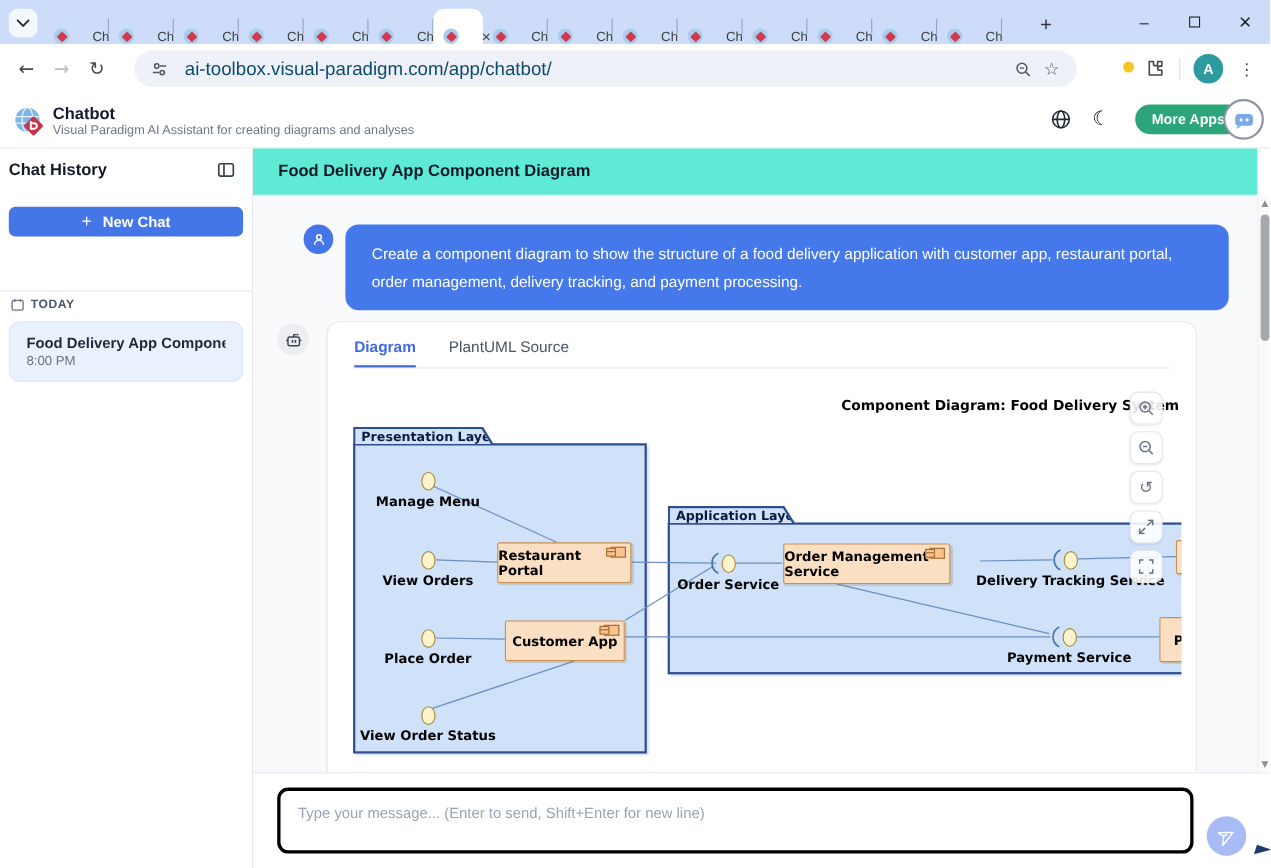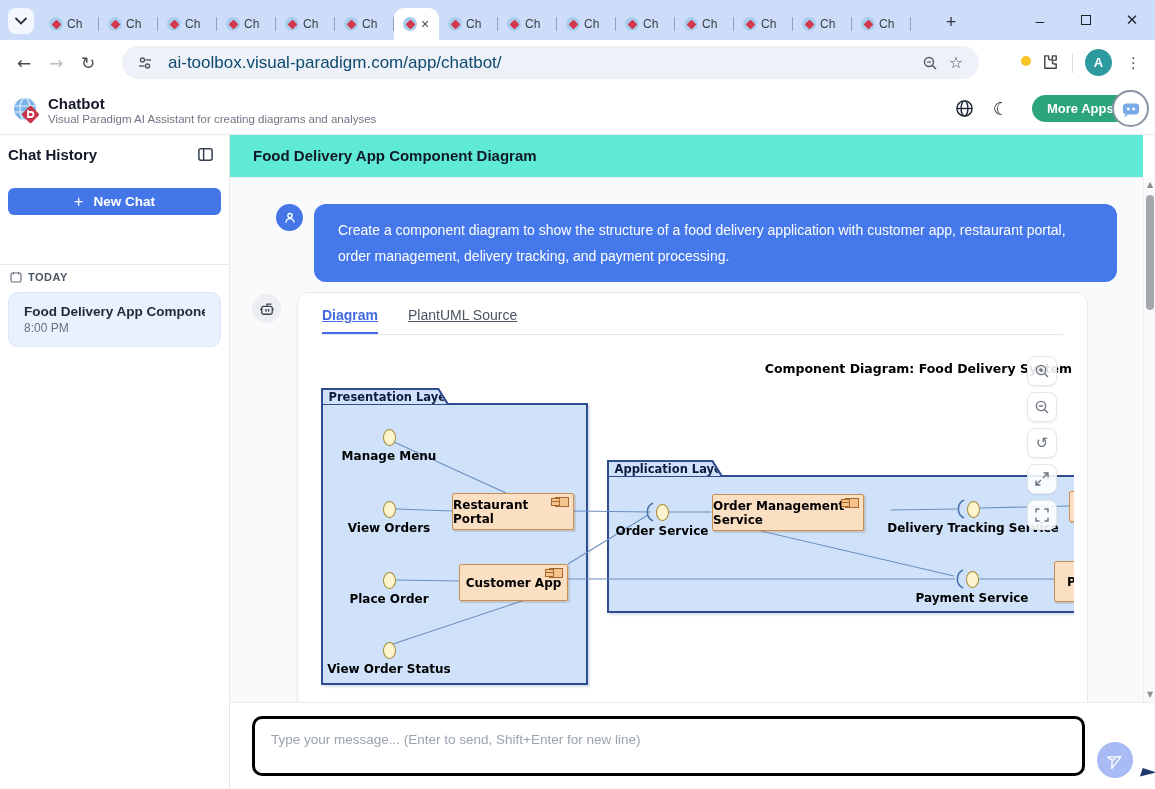--- a/index.html
+++ b/index.html
@@ -4,21 +4,21 @@
 <style>
   * { margin:0; padding:0; box-sizing:border-box; }
   html,body { width:1155px; height:789px; overflow:hidden; }
   body { font-family:"Liberation Sans", sans-serif; color:#202124; }
   #app { position:relative; width:1155px; height:789px; background:#fff; overflow:hidden; }
 
   
   .tabstrip { position:absolute; left:0; top:0; width:1155px; height:40px; background:#cdddf9; display:flex; align-items:flex-end; }
   .tab-search { position:absolute; left:8px; top:8px; width:26px; height:26px; border-radius:8px; background:#f3f7fe; display:flex; align-items:center; justify-content:center; }
   #tabs { position:absolute; left:40px; top:8px; height:32px; display:flex; align-items:center; }
-  .btab { width:59px; height:32px; display:flex; align-items:center; padding-left:9px; gap:4px; position:relative; cursor:pointer; }
+  .btab { width:59px; height:32px; display:flex; align-items:flex-end; padding-left:9px; gap:21px; position:relative; cursor:pointer; }
   .btab:not(.active)::after { content:""; position:absolute; right:0; top:9px; height:14px; width:1px; background:#8fa3c9; }
   .btab.active { width:45px; background:#fff; border-radius:10px 10px 0 0; }
   .btab.active::after { display:none; }
   .favicon { width:14px; height:14px; border-radius:50%; background:#a9cdec; position:relative; flex:none; }
   .favicon::after { content:""; position:absolute; left:4px; top:4px; width:7px; height:7px; background:#d3394e; transform:rotate(45deg); border-radius:1px; }
   .tlabel { font-size:12px; color:#3c4043; }
   .tclose { font-size:14px; color:#444; line-height:1; }
   .newtab-btn { position:absolute; left:938px; top:9px; width:26px; height:26px; border-radius:50%; font-size:18px; color:#30343b; display:flex; align-items:center; justify-content:center; }
   .wctl { position:absolute; top:0; height:40px; width:46px; display:flex; align-items:center; justify-content:center; color:#1d2228; font-size:15px; }
   .wctl .sq { width:10px; height:10px; border:1.2px solid #1d2228; }
@@ -62,21 +62,21 @@
 
   
   .title-row { position:absolute; left:230px; top:135px; width:913px; height:43px; background:#5eead4; border-bottom:1px solid #e9ecef; }
   .main-title { position:absolute; left:23px; top:12px; font-size:15px; font-weight:bold; color:#111827; }
   .scrollarea { position:absolute; left:230px; top:178px; width:913px; height:524px; background:#f8fafc; overflow:hidden; }
   .uavatar { position:absolute; left:46px; top:26px; width:27px; height:27px; border-radius:50%; background:#4476e8; display:flex; align-items:center; justify-content:center; }
   .bubble { position:absolute; left:84px; top:26px; width:803px; background:#4578ea; border-radius:12px; color:#fff; font-size:14px; line-height:26px; padding:13px 24px; }
   .aavatar { position:absolute; left:22px; top:116px; width:29px; height:29px; border-radius:50%; background:#eceef1; display:flex; align-items:center; justify-content:center; }
   .dcard { position:absolute; left:67px; top:114px; width:791px; height:600px; background:#fff; border:1px solid #e8eaee; border-radius:12px; box-shadow:0 1px 2px rgba(16,24,40,.04); }
   .dtabs { position:absolute; left:24px; top:14px; right:24px; height:28px; border-bottom:1px solid #e5e7eb; display:flex; gap:30px; }
-  .dtab { font-size:14px; color:#4b5563; cursor:pointer; padding-bottom:10px;text-decoration:underline; }
+  .dtab { font-size:14px; color:#4b5563; cursor:pointer; padding-bottom:10px; }
   .dtab.active { color:#4169e1; font-weight:bold; border-bottom:2px solid #4169e1; }
 
   
   #canvas { position:absolute; left:14px; top:58px; width:762px; height:500px; background:#fff; overflow:hidden; }
   .dg-title { position:absolute; top:10px; right:2px; font-family:"DejaVu Sans",sans-serif; font-size:12.5px; font-weight:bold; color:#000; white-space:nowrap; }
   .pkg-body { position:absolute; background:#cfe2fa; border:2px solid #2e4d8f; box-shadow:2px 2px 2px rgba(100,120,160,.25); }
   .pkg-tab { position:absolute; background:#2e4d8f; clip-path:polygon(0 0, calc(100% - 10px) 0, 100% 100%, 0 100%); z-index:2; }
   .pkg-tab-in { position:absolute; left:1.5px; top:1.5px; right:2.5px; bottom:0; background:#cfe2fa; clip-path:polygon(0 0, calc(100% - 9px) 0, 100% 100%, 0 100%); font-family:"DejaVu Sans",sans-serif; font-size:11.5px; font-weight:bold; color:#0d1b3e; padding:0 6px; line-height:14px; white-space:nowrap; }
   .edges { position:absolute; left:0; top:0; z-index:3; pointer-events:none; }
   .comp { position:absolute; z-index:4; background:#fbdfc3; border:1.5px solid #c98e52; border-radius:2px; box-shadow:1.5px 1.5px 1px rgba(150,110,70,.25); display:flex; align-items:center; justify-content:center; font-family:"DejaVu Sans",sans-serif; font-size:12px; font-weight:bold; color:#000; }

